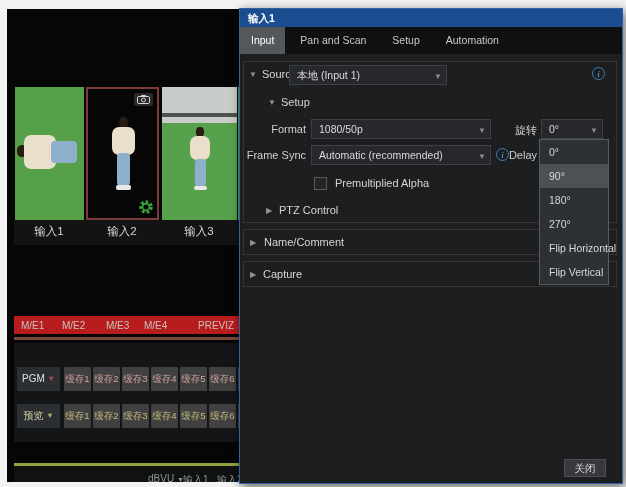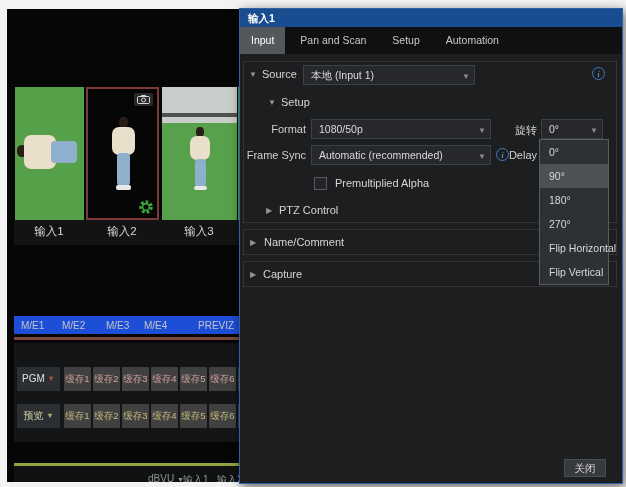--- a/index.html
+++ b/index.html
@@ -22,21 +22,21 @@
   .p-legs{position:absolute;background:#8fb0cd;border-radius:4px;}
   .p-shoes{position:absolute;background:#e8e8e8;border-radius:2px;}
 
   .cam-chip{position:absolute;right:4px;top:4px;width:19px;height:13px;background:rgba(45,45,45,.9);border-radius:2px;display:flex;align-items:center;justify-content:center;}
   .gear{position:absolute;right:3px;bottom:3px;width:16px;height:16px;}
 
   .thumb-labels{position:absolute;left:7px;top:211px;width:232px;height:25px;background:#131313;}
   .thumb-label{position:absolute;top:4px;font-size:11.5px;color:#d6d6d6;transform:translateX(-50%);}
 
   
-  .me-bar{position:absolute;left:7px;top:307px;width:232px;height:18px;background:#1d4ed8;}
+  .me-bar{position:absolute;left:7px;top:307px;width:232px;height:18px;background:#b91c1c;}
   .me-tab{position:absolute;top:4px;font-size:10px;color:#c4c4c4;}
   .me-underline{position:absolute;left:7px;top:328px;width:232px;height:3px;}
 
   
   .bus-area{position:absolute;left:7px;top:334px;width:232px;height:99px;background:#141517;overflow:hidden;}
   .bus-row{position:absolute;left:0;width:232px;height:24px;}
   .bus-name{position:absolute;left:3px;top:0;width:43px;height:24px;background:#2c2f32;color:#e2e2e2;
             font-size:10px;line-height:24px;text-align:center;border-radius:0;}
   .bus-btn{position:absolute;top:0;width:27px;height:24px;background:#404040;font-size:9.5px;line-height:24px;
            text-align:center;border-radius:1px;overflow:hidden;white-space:nowrap;}
@@ -177,21 +177,21 @@
       <div class="dlg-tab sel">Input</div>
       <div class="dlg-tab">Pan and Scan</div>
       <div class="dlg-tab">Setup</div>
       <div class="dlg-tab">Automation</div>
     </div>
 
     <div class="panel" style="top:52px;height:162px;"></div>
 
     <span class="caret-open" style="position:absolute;left:9px;top:61px;">▼</span>
     <span class="sec-label" style="position:absolute;left:22px;top:59px;">Source</span>
-    <div class="combo" style="left:49px;top:56px;width:172px;margin-left:14px;left:49px;">
+    <div class="combo" style="left:49px;top:56px;width:158px;margin-left:0;left:49px;">
       <span>本地 (Input 1)</span><span class="cmb-caret">▼</span>
     </div>
     <div class="info-icon" style="left:352px;top:58px;">i</div>
 
     <span class="caret-open" style="position:absolute;left:28px;top:89px;">▼</span>
     <span class="sec-label" style="position:absolute;left:41px;top:87px;">Setup</span>
 
     <div class="fld-label" style="left:0;top:114px;width:66px;">Format</div>
     <div class="combo" style="left:71px;top:110px;width:180px;">
       <span>1080/50p</span><span class="cmb-caret">▼</span>

